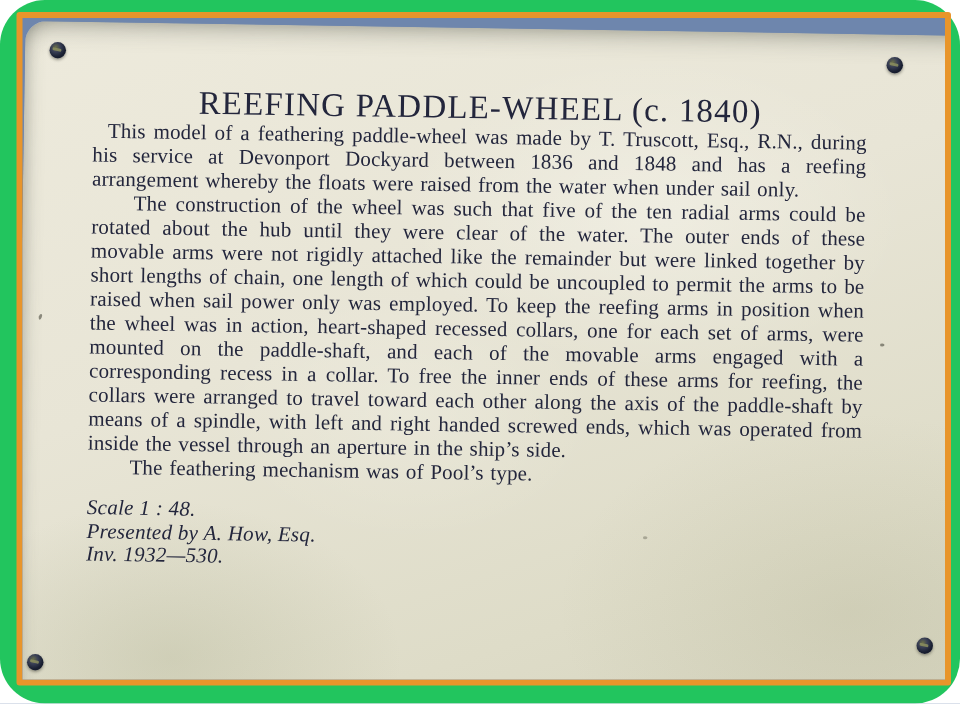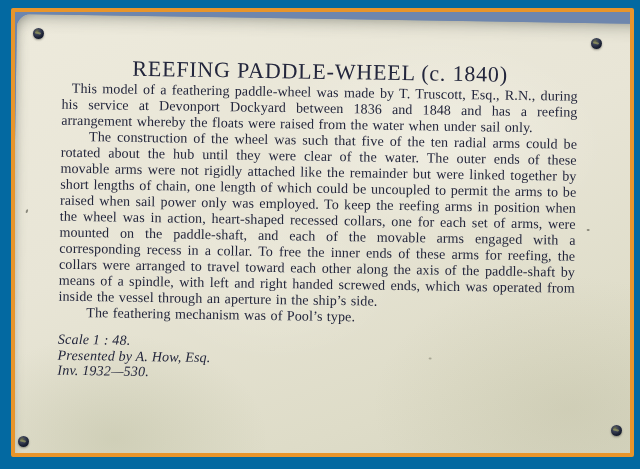--- a/index.html
+++ b/index.html
@@ -5,21 +5,22 @@
   html, body {
     margin: 0; padding: 0;
     width: 640px; height: 469px;
     font-family: "Liberation Serif", "DejaVu Serif", serif;
     background: #ffffff;
     overflow: hidden;
   }
   .photo {
     position: relative;
     width: 640px; height: 469px;
-    background: #0369a1;
+    background: #22c55e;
+    border-radius: 30px;
   }
   
   .frame {
     position: absolute;
     left: 11px; top: 8px;
     width: 615px; height: 441px;
     border: 4px solid #e8952b;
     border-radius: 2px;
     background: #6e86ad;
     overflow: hidden;

